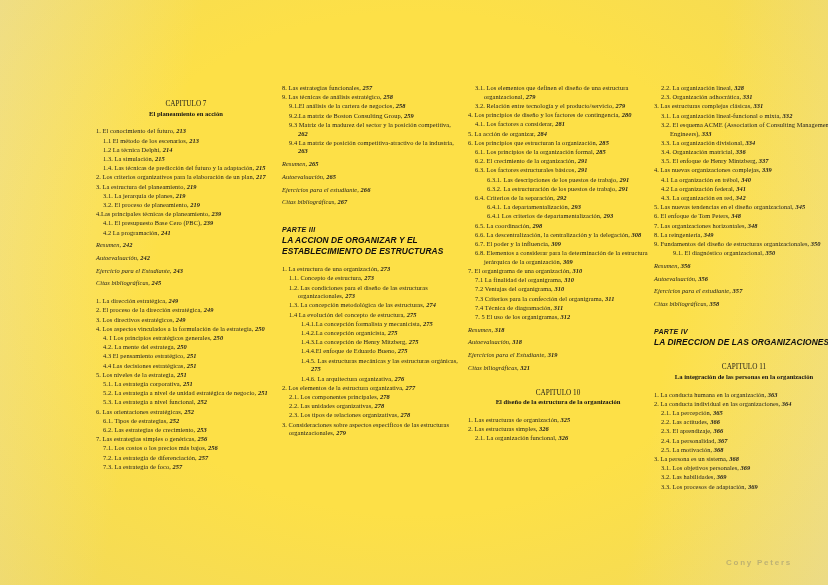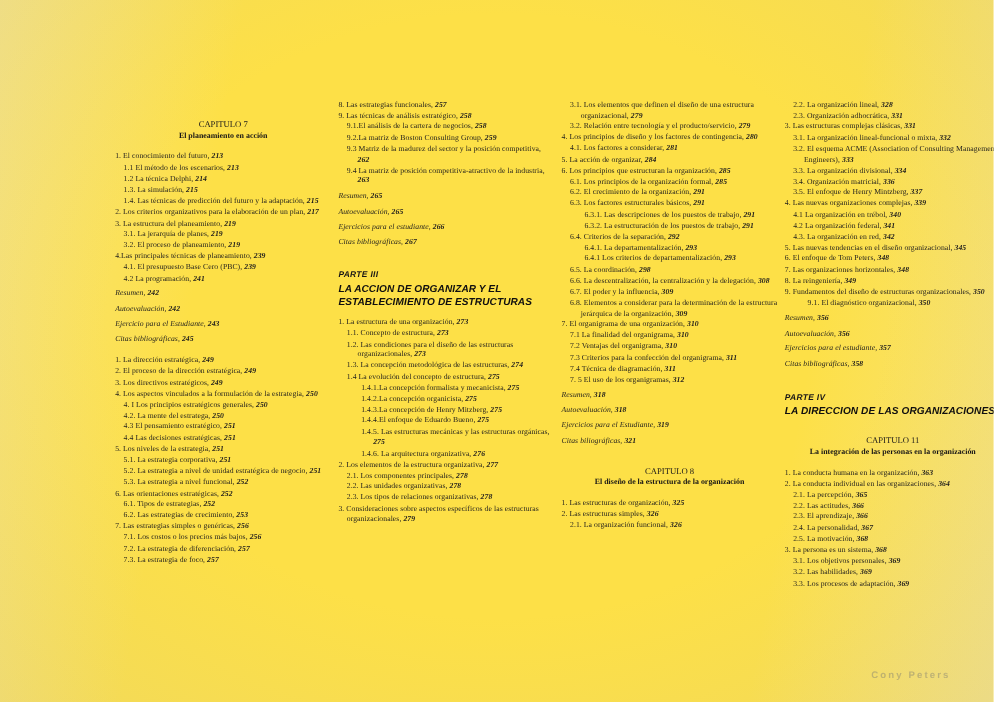--- a/index.html
+++ b/index.html
@@ -227,21 +227,21 @@
         <p class="entry lv1"><span>7.1 La finalidad del organigrama, </span><span class="pg">310</span></p>
         <p class="entry lv1"><span>7.2 Ventajas del organigrama, </span><span class="pg">310</span></p>
         <p class="entry lv1"><span>7.3 Criterios para la confección del organigrama, </span><span class="pg">311</span></p>
         <p class="entry lv1"><span>7.4 Técnica de diagramación, </span><span class="pg">311</span></p>
         <p class="entry lv1"><span>7. 5 El uso de los organigramas, </span><span class="pg">312</span></p>
         <p class="entry lv0 ital gap-s"><span>Resumen, </span><span class="pg">318</span></p>
         <p class="entry lv0 ital gap-s"><span>Autoevaluación, </span><span class="pg">318</span></p>
         <p class="entry lv0 ital gap-s"><span>Ejercicios para el Estudiante, </span><span class="pg">319</span></p>
         <p class="entry lv0 ital gap-s"><span>Citas biliográficas, </span><span class="pg">321</span></p>
         <div class="chap-head gap-l">
-          <span class="num">CAPITULO 8</span>
+          <span class="num">CAPITULO 10</span>
           <span class="ttl">El diseño de la estructura de la organización</span>
         </div>
         <p class="entry lv0 gap-m"><span>1.  Las estructuras de organización, </span><span class="pg">325</span></p>
         <p class="entry lv0"><span>2.  Las estructuras simples, </span><span class="pg">326</span></p>
         <p class="entry lv1"><span>2.1. La organización funcional, </span><span class="pg">326</span></p>
       </div>
       <div class="col c4">
         <p class="entry lv1"><span>2.2. La organización lineal, </span><span class="pg">328</span></p>
         <p class="entry lv1"><span>2.3. Organización adhocrática, </span><span class="pg">331</span></p>
         <p class="entry lv0"><span>3. Las estructuras complejas clásicas, </span><span class="pg">331</span></p>

